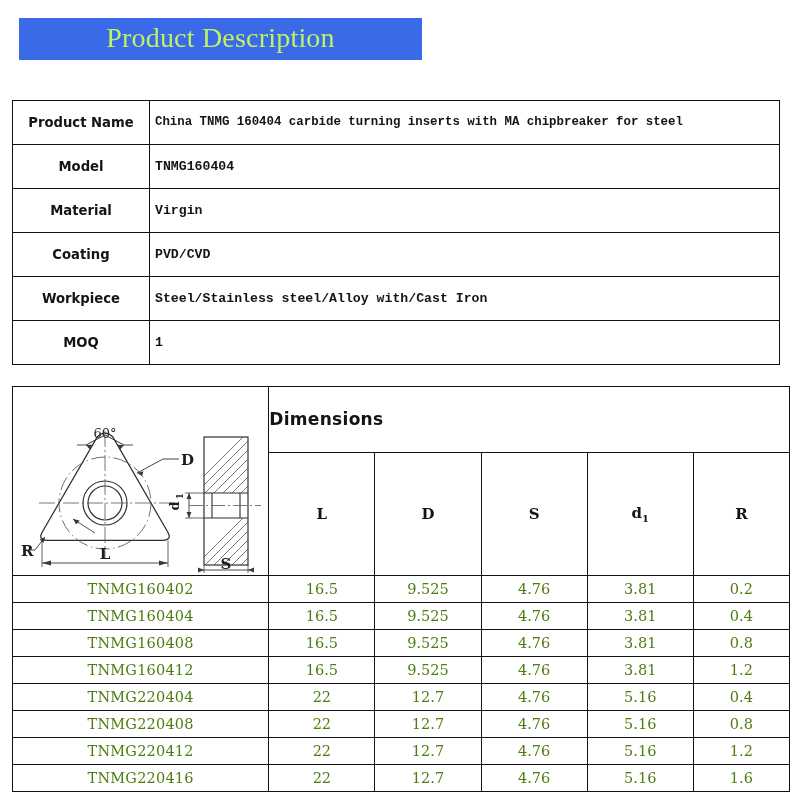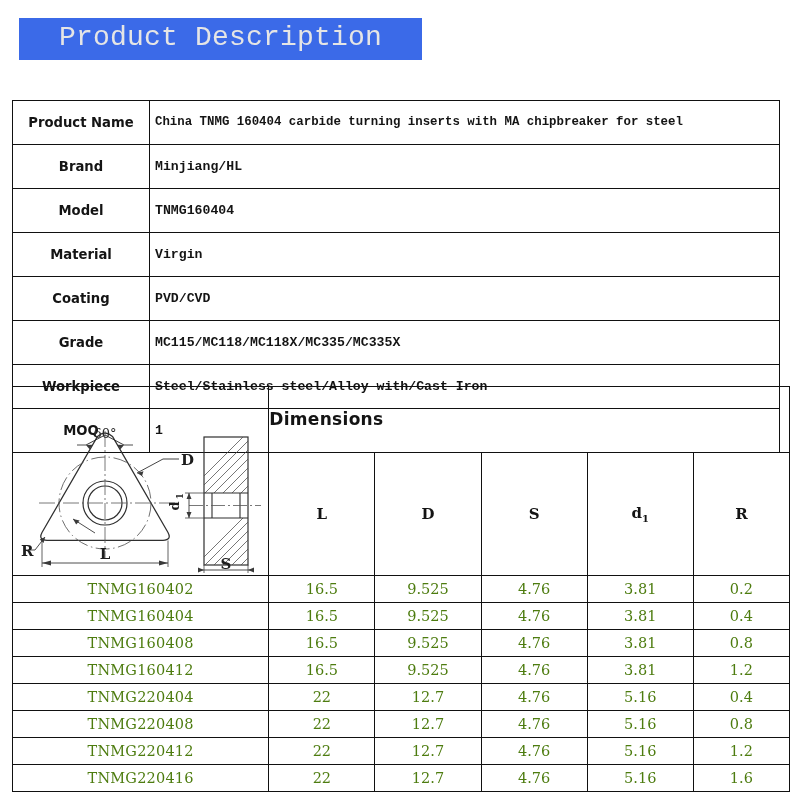--- a/index.html
+++ b/index.html
@@ -25,22 +25,22 @@
   }
   #banner {
     width: 100%;
     height: 100%;
     background: #3b6ae8;
     display: flex;
     align-items: center;
     justify-content: center;
   }
   #banner-title {
-    color: #e5e5e5;
-    font-family: Liberation Mono, monospace;
+    color: #bef264;
+    font-family: Liberation Serif, serif;
     font-size: 28px;
     font-weight: 400;
     letter-spacing: 0.2px;
     line-height: 1;
     padding-bottom: 2px;
   }
 
   
   #spec-table {
     position: absolute;
@@ -146,38 +146,30 @@
   </div>
 </div>
 
 <table id="spec-table">
   <tbody>
     <tr>
       <td class="k">Product Name</td>
       <td class="v">China TNMG 160404 carbide turning inserts  with MA chipbreaker for steel</td>
     </tr>
     <tr>
-      <td class="k">Brand</td>
-      <td class="v">Minjiang/HL</td>
-    </tr>
-    <tr>
       <td class="k">Model</td>
       <td class="v">TNMG160404</td>
     </tr>
     <tr>
       <td class="k">Material</td>
       <td class="v">Virgin</td>
     </tr>
     <tr>
       <td class="k">Coating</td>
       <td class="v">PVD/CVD</td>
-    </tr>
-    <tr>
-      <td class="k">Grade</td>
-      <td class="v">MC115/MC118/MC118X/MC335/MC335X</td>
     </tr>
     <tr>
       <td class="k">Workpiece</td>
       <td class="v">Steel/Stainless steel/Alloy with/Cast Iron</td>
     </tr>
     <tr>
       <td class="k">MOQ</td>
       <td class="v">1</td>
     </tr>
   </tbody>

